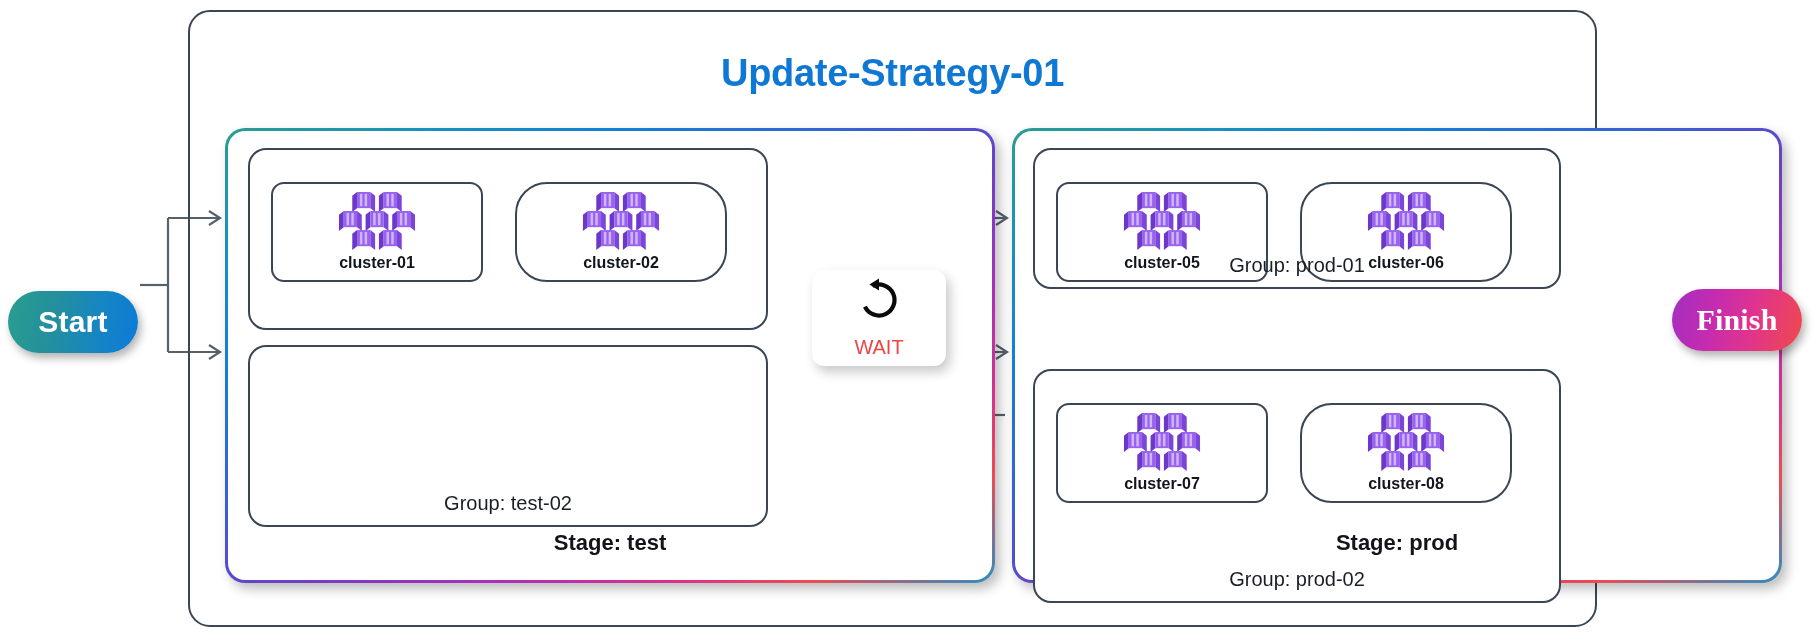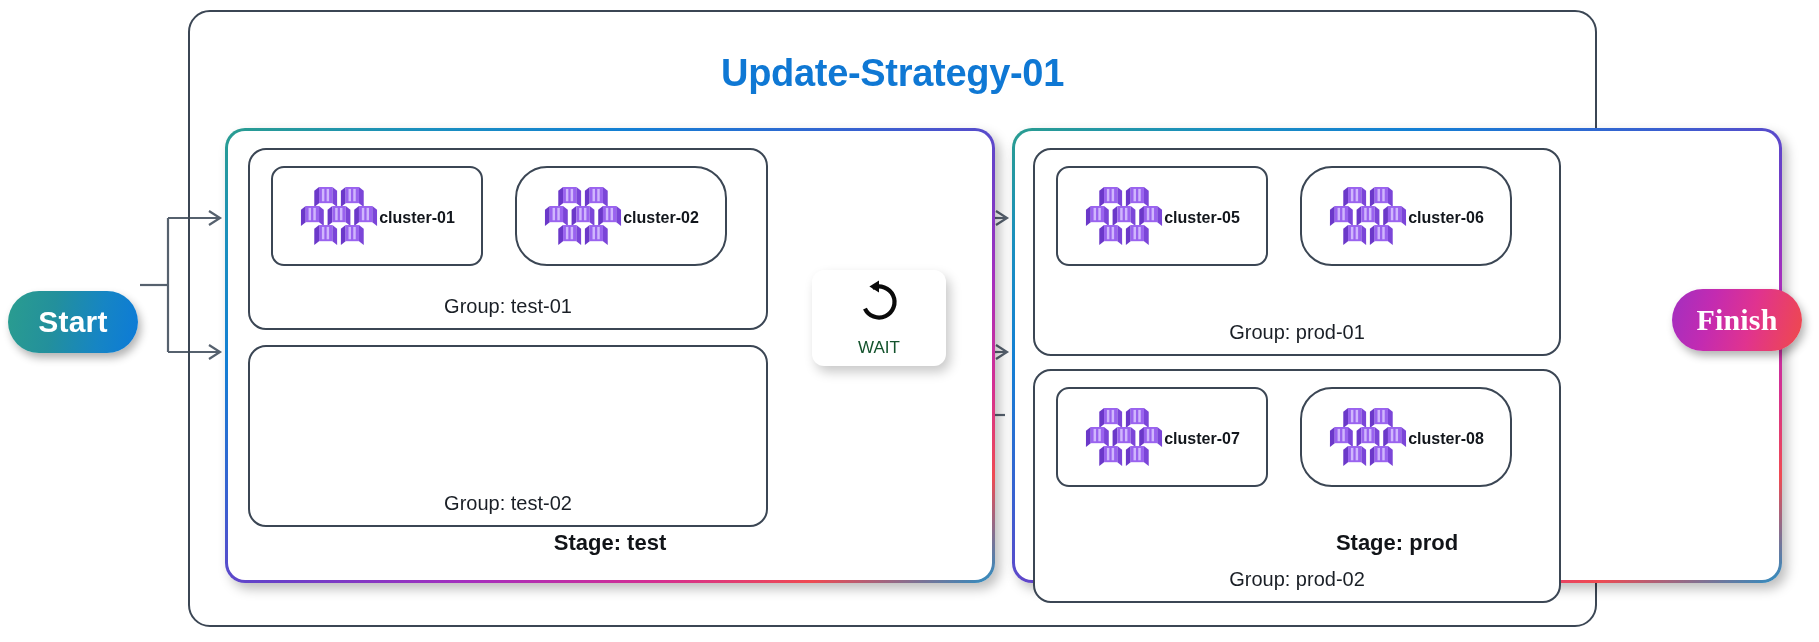--- a/index.html
+++ b/index.html
@@ -142,45 +142,45 @@
   .group-box {
     position: absolute;
     border: 2.4px solid #3b4654;
     border-radius: 18px;
     box-sizing: border-box;
     background: #ffffff;
   }
   .group-box.g-upper { left: 20px; top: 17px; width: 520px; height: 182px; }
   .group-box.g-lower { left: 20px; top: 214px; width: 520px; height: 182px; }
   
-  #stage-prod .group-box.g-upper { left: 18px; top: 17px; width: 528px; height: 208px; }
+  #stage-prod .group-box.g-upper { left: 18px; top: 17px; width: 528px; height: 141px; }
   #stage-prod .group-box.g-lower { left: 18px; top: 214px; width: 528px; height: 234px; margin-top: 24px; }
 
   .group-label {
     position: absolute;
     left: 0;
     bottom: 10px;
     width: 100%;
     text-align: center;
     font-size: 20px;
     color: #1a1f26;
   }
 
   
   .cluster-card {
     position: absolute;
-    top: 16px;
+    top: 32px;
     width: 212px;
     height: 100px;
     border: 2.2px solid #3b4654;
     border-radius: 13px;
     box-sizing: border-box;
     background: #ffffff;
     display: flex;
-    flex-direction: row;
+    flex-direction: column;
     align-items: center;
     justify-content: center;
   }
   .cluster-card.c-left  { left: 21px; }
   .cluster-card.c-right { left: 265px; border-radius: 32px; }
 
   .cluster-label {
     font-size: 16px;
     font-weight: 700;
     color: #12161c;
@@ -196,22 +196,22 @@
     height: 96px;
     background: #ffffff;
     border-radius: 12px;
     box-shadow: 4px 6px 12px rgba(0,0,0,0.22);
     display: flex;
     flex-direction: column;
     align-items: center;
     justify-content: center;
   }
   #wait-label {
-    font-size: 17px;
-    color: #14532d;
+    font-size: 20px;
+    color: #ef4444;
     margin-top: 13px;
   }
 
   
   #connectors {
     position: absolute;
     left: 0;
     top: 0;
     width: 1819px;
     height: 642px;
@@ -317,21 +317,20 @@
             <use href="#cluster-glyph"></use>
           </svg>
           <div class="cluster-label">cluster-01</div>
         </div>
         <div class="cluster-card c-right">
           <svg width="80" height="58" viewBox="0 0 80 61">
             <use href="#cluster-glyph"></use>
           </svg>
           <div class="cluster-label">cluster-02</div>
         </div>
-        <div class="group-label">Group: test-01</div>
       </div>
 
       <div class="group-box g-lower">
         <div class="group-label">Group: test-02</div>
       </div>
 
       <div class="stage-label">Stage: test</div>
     </div>
   </div>
 

